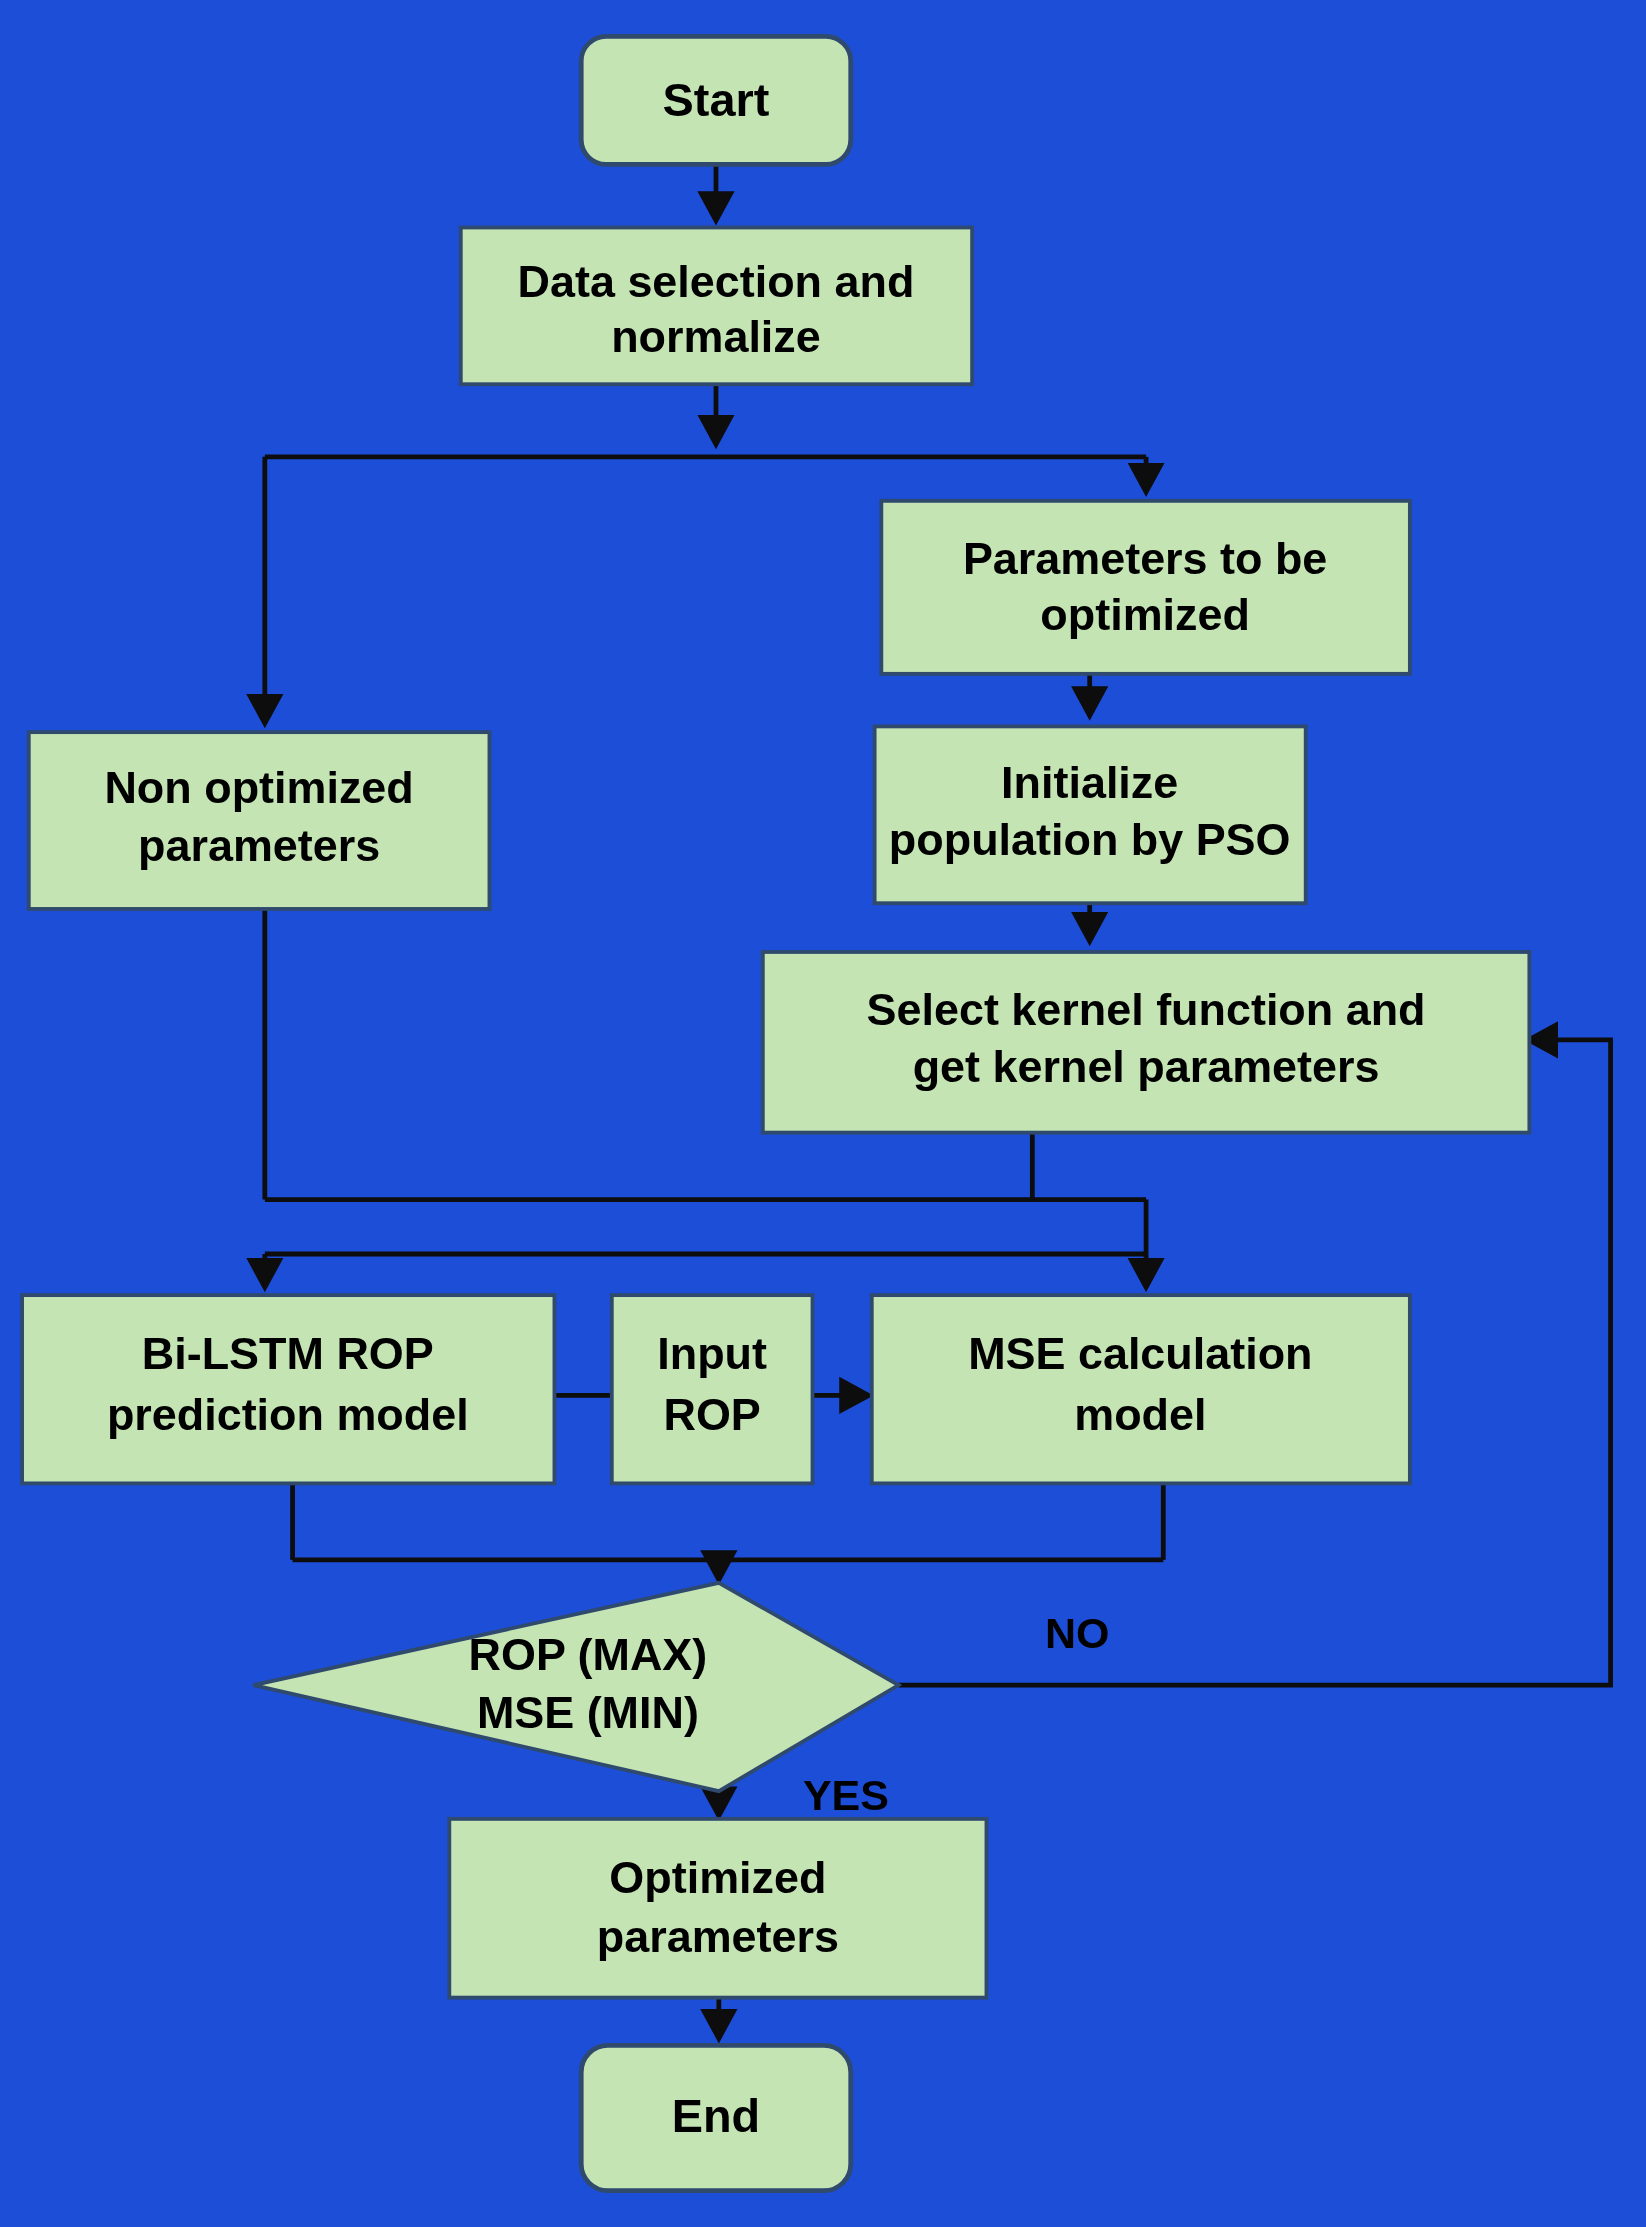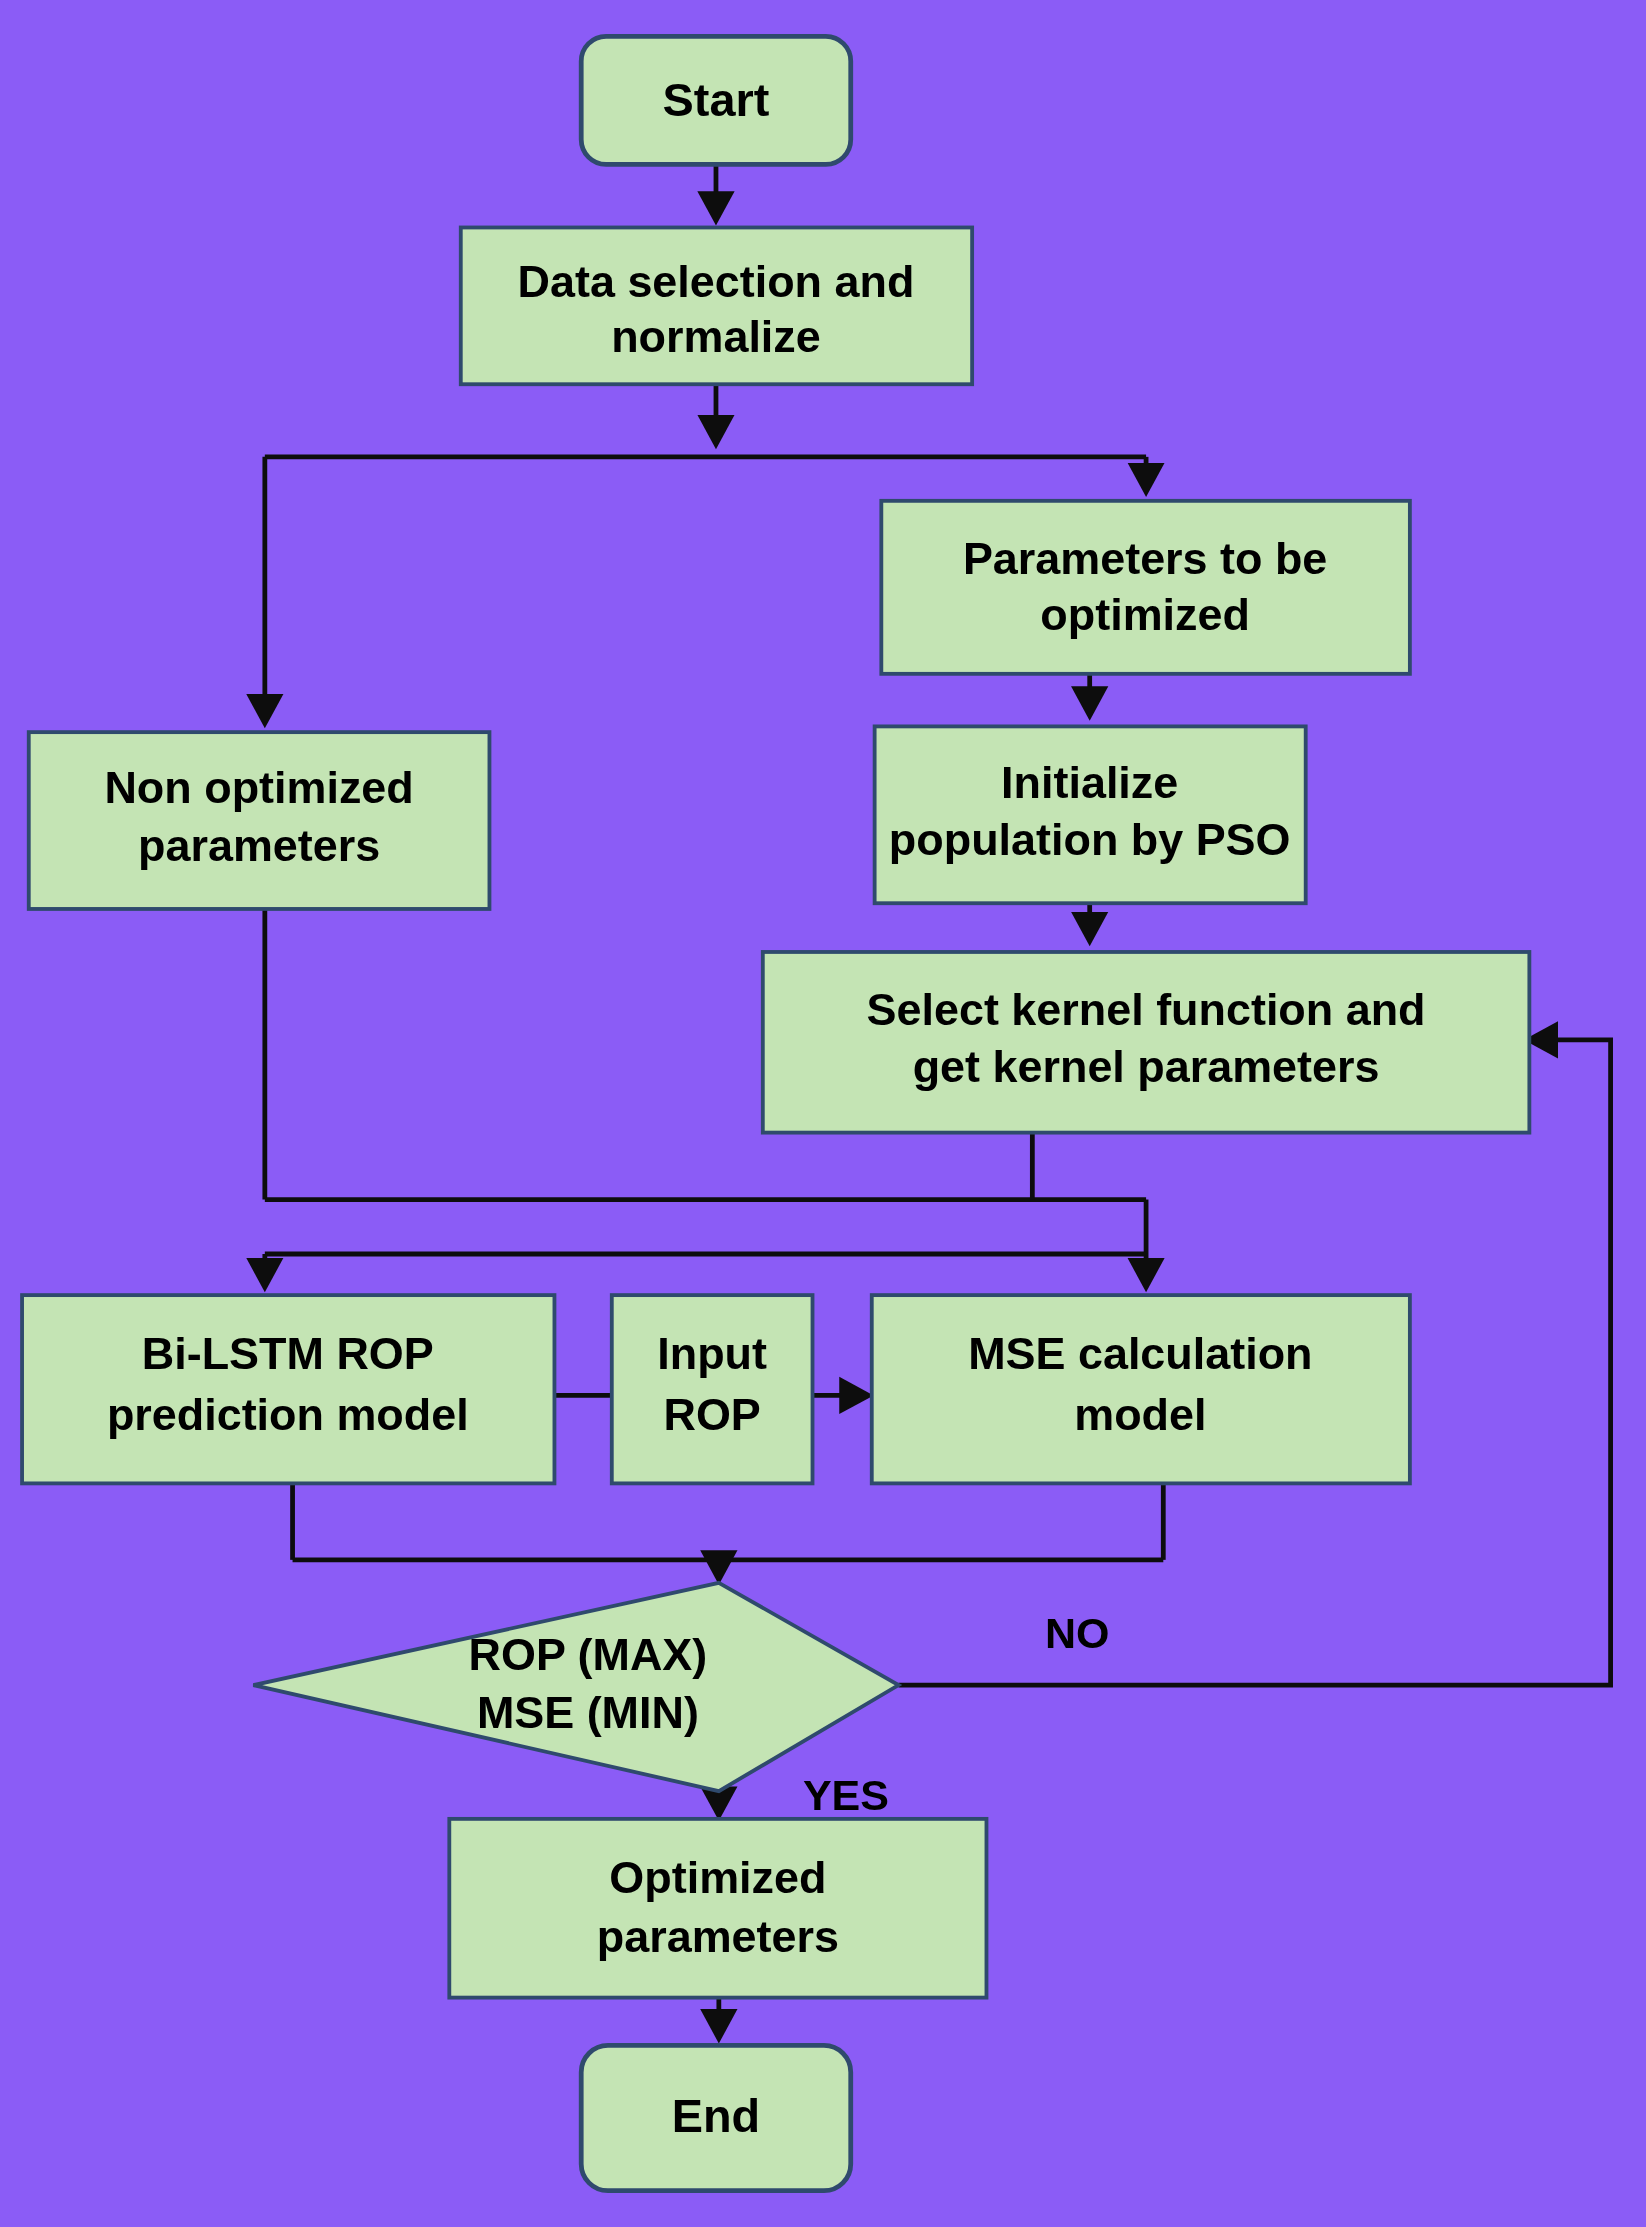--- a/index.html
+++ b/index.html
@@ -10,21 +10,21 @@
   body {
     width: 1647px;
     height: 2227px;
     font-family: "Liberation Sans", sans-serif;
     overflow: hidden;
   }
   #flowchart-root {
     position: relative;
     width: 1647px;
     height: 2227px;
-    background: #8b5cf6;
+    background: #1d4ed8;
   }
   svg.flow-svg {
     position: absolute;
     top: 0;
     left: 0;
     width: 1647px;
     height: 2227px;
     display: block;
   }
   .node-shape {

